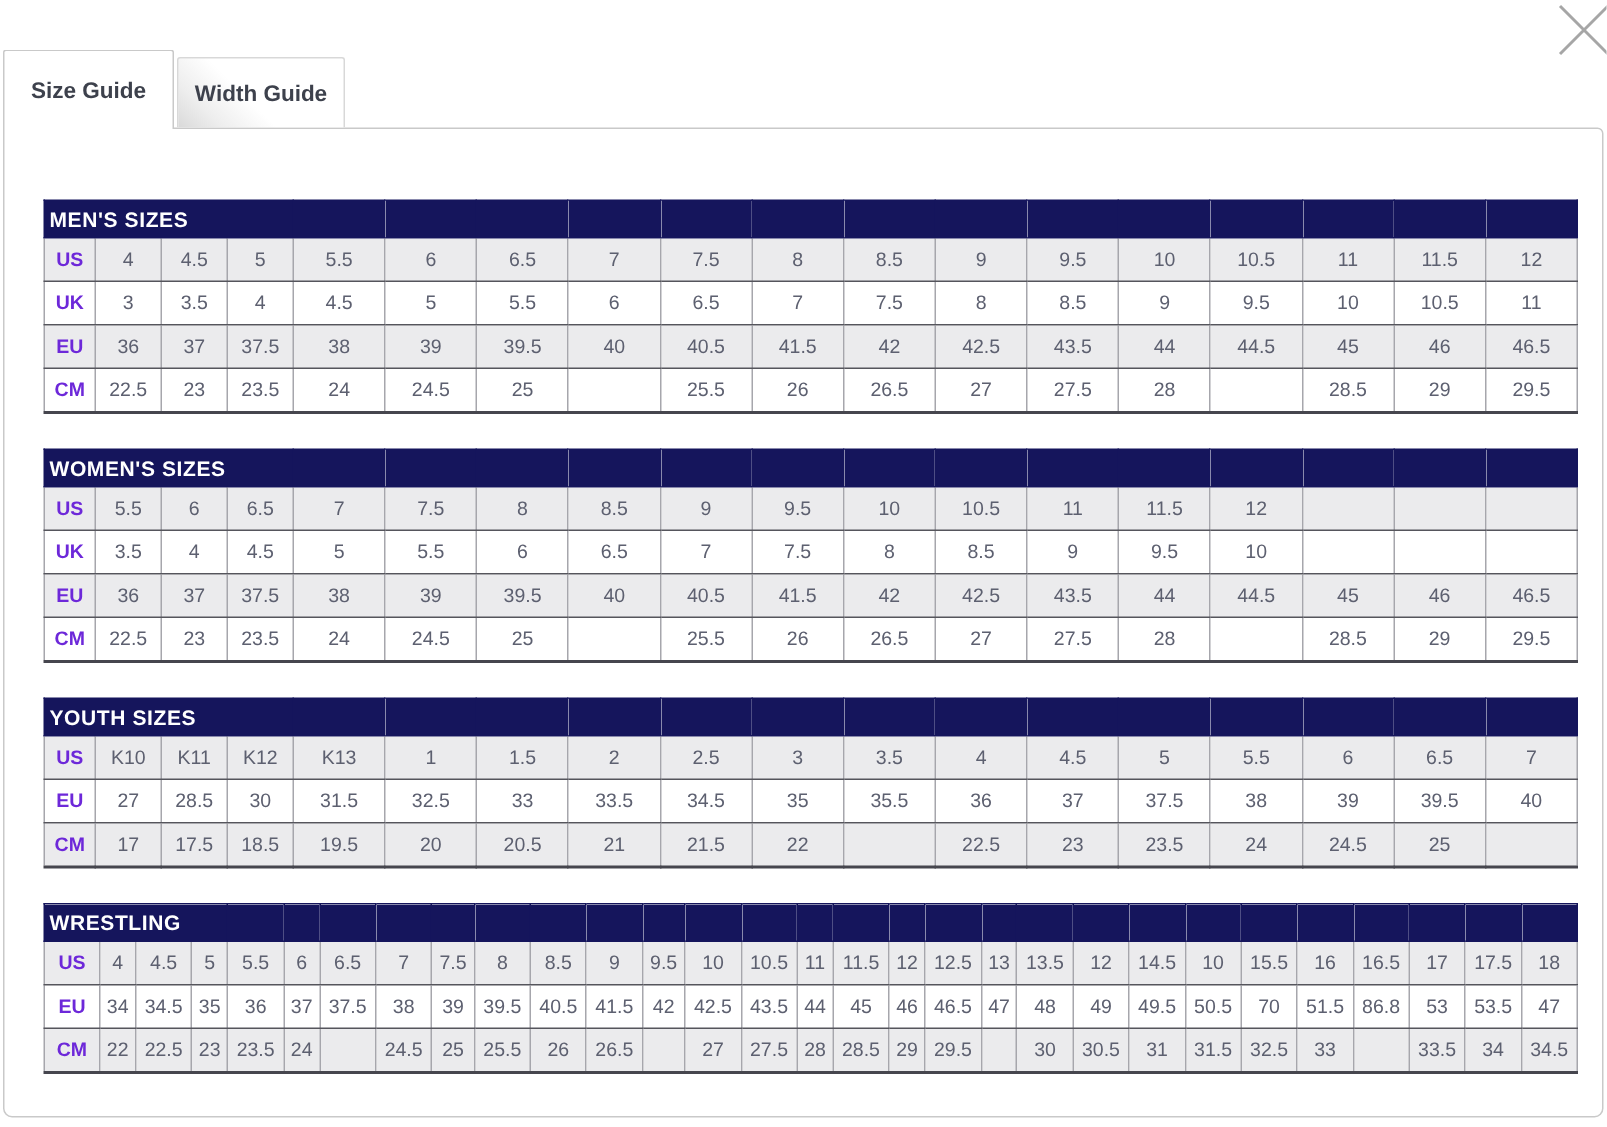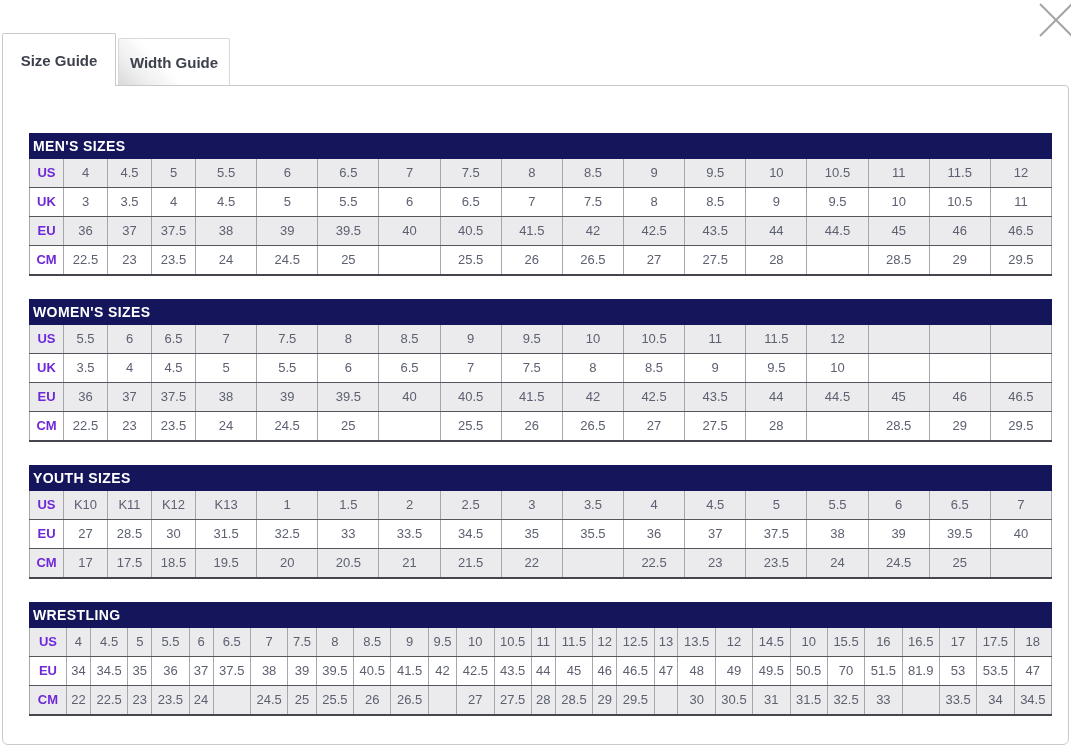--- a/index.html
+++ b/index.html
@@ -531,21 +531,21 @@
             <td class="val">45</td>
             <td class="val">46</td>
             <td class="val">46.5</td>
             <td class="val">47</td>
             <td class="val">48</td>
             <td class="val">49</td>
             <td class="val">49.5</td>
             <td class="val">50.5</td>
             <td class="val">70</td>
             <td class="val">51.5</td>
-            <td class="val">81.9</td>
+            <td class="val">86.8</td>
             <td class="val">53</td>
             <td class="val">53.5</td>
             <td class="val">47</td>
           </tr>
           <tr>
             <th class="rlabel">CM</th>
             <td class="val">22</td>
             <td class="val">22.5</td>
             <td class="val">23</td>
             <td class="val">23.5</td>

